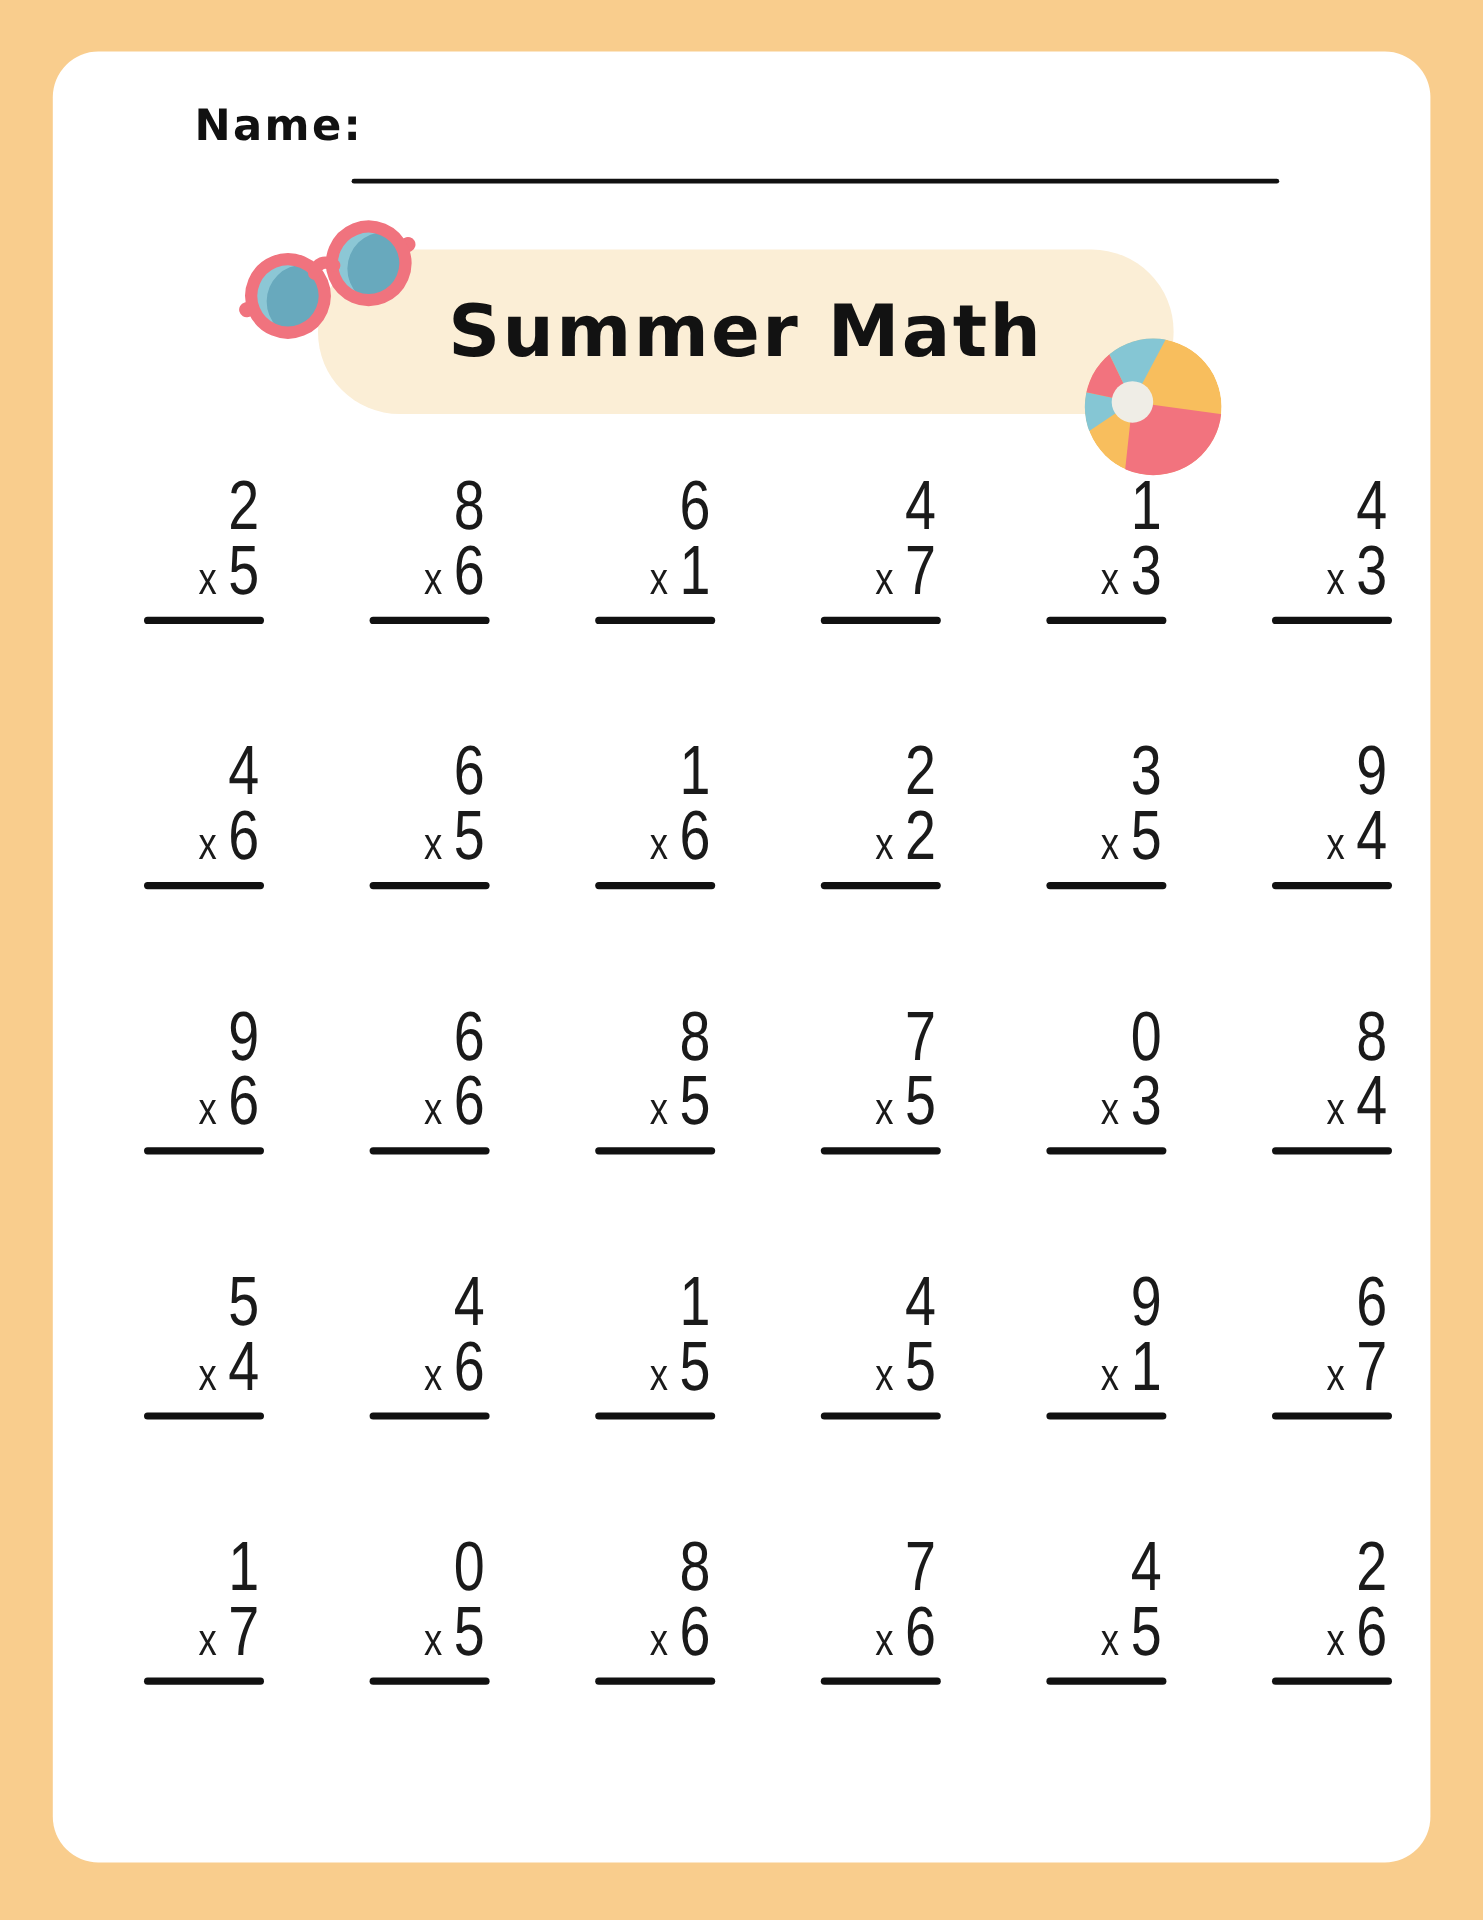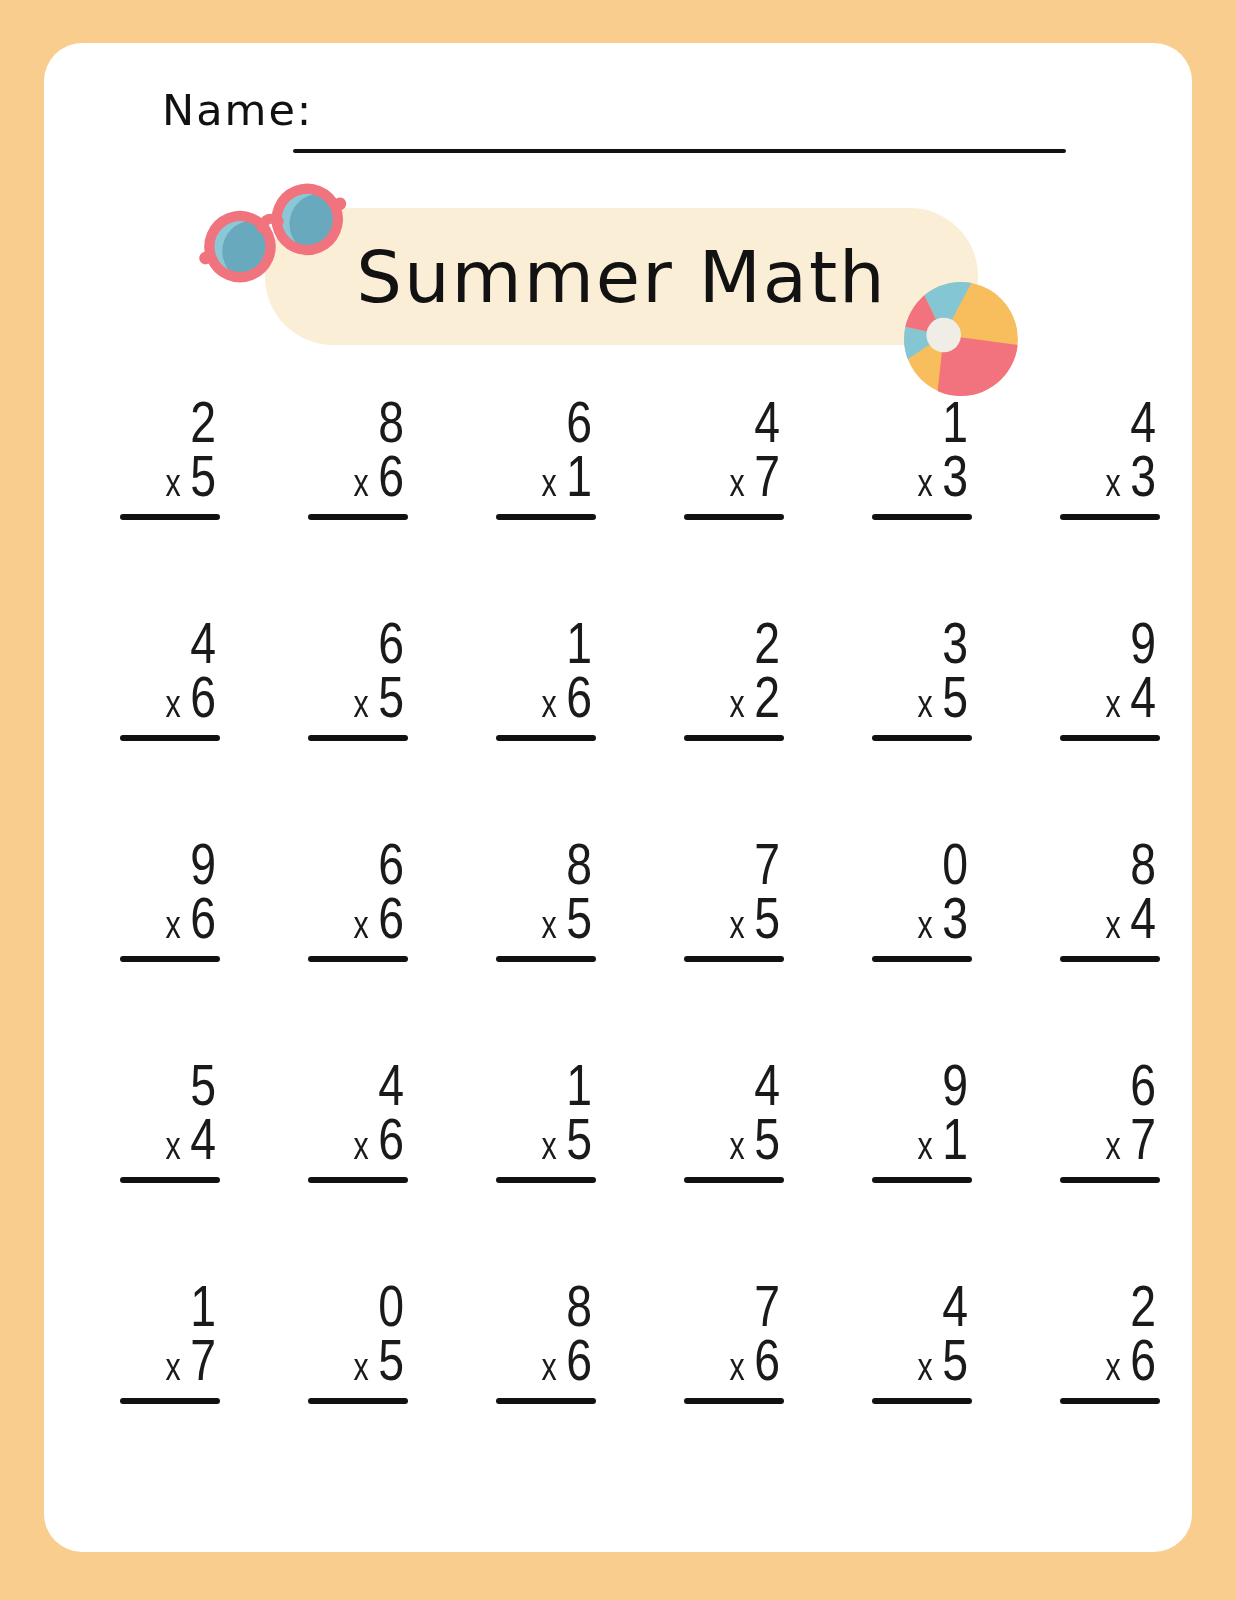--- a/index.html
+++ b/index.html
@@ -14,22 +14,22 @@
   .card {
     position: absolute;
     left: 44px; top: 43px;
     width: 1148px; height: 1509px;
     background: #FFFFFF;
     border-radius: 38px;
   }
   .name-label {
     position: absolute;
     left: 118px; top: 42px;
-    font-size: 43px;
-    font-weight: 400;
+    font-size: 36px;
+    font-weight: 700;
     letter-spacing: 2px;
     color: #111111;
   }
   .name-line {
     position: absolute;
     left: 249px; top: 106px;
     width: 773px; height: 4px;
     background: #111111;
     border-radius: 2px;
   }
@@ -41,22 +41,22 @@
     border-radius: 68px;
   }
   .title {
     position: absolute;
     left: 221px; top: 165px;
     width: 713px; height: 137px;
     margin: 0;
     display: flex;
     align-items: center;
     justify-content: center;
-    font-size: 72px;
-    font-weight: 400;
+    font-size: 60px;
+    font-weight: 700;
     letter-spacing: 2px;
     color: #121212;
   }
   .sunglasses-svg {
     position: absolute;
     left: 148px; top: 115px;
     width: 170px; height: 150px;
   }
   .ball-svg {
     position: absolute;

